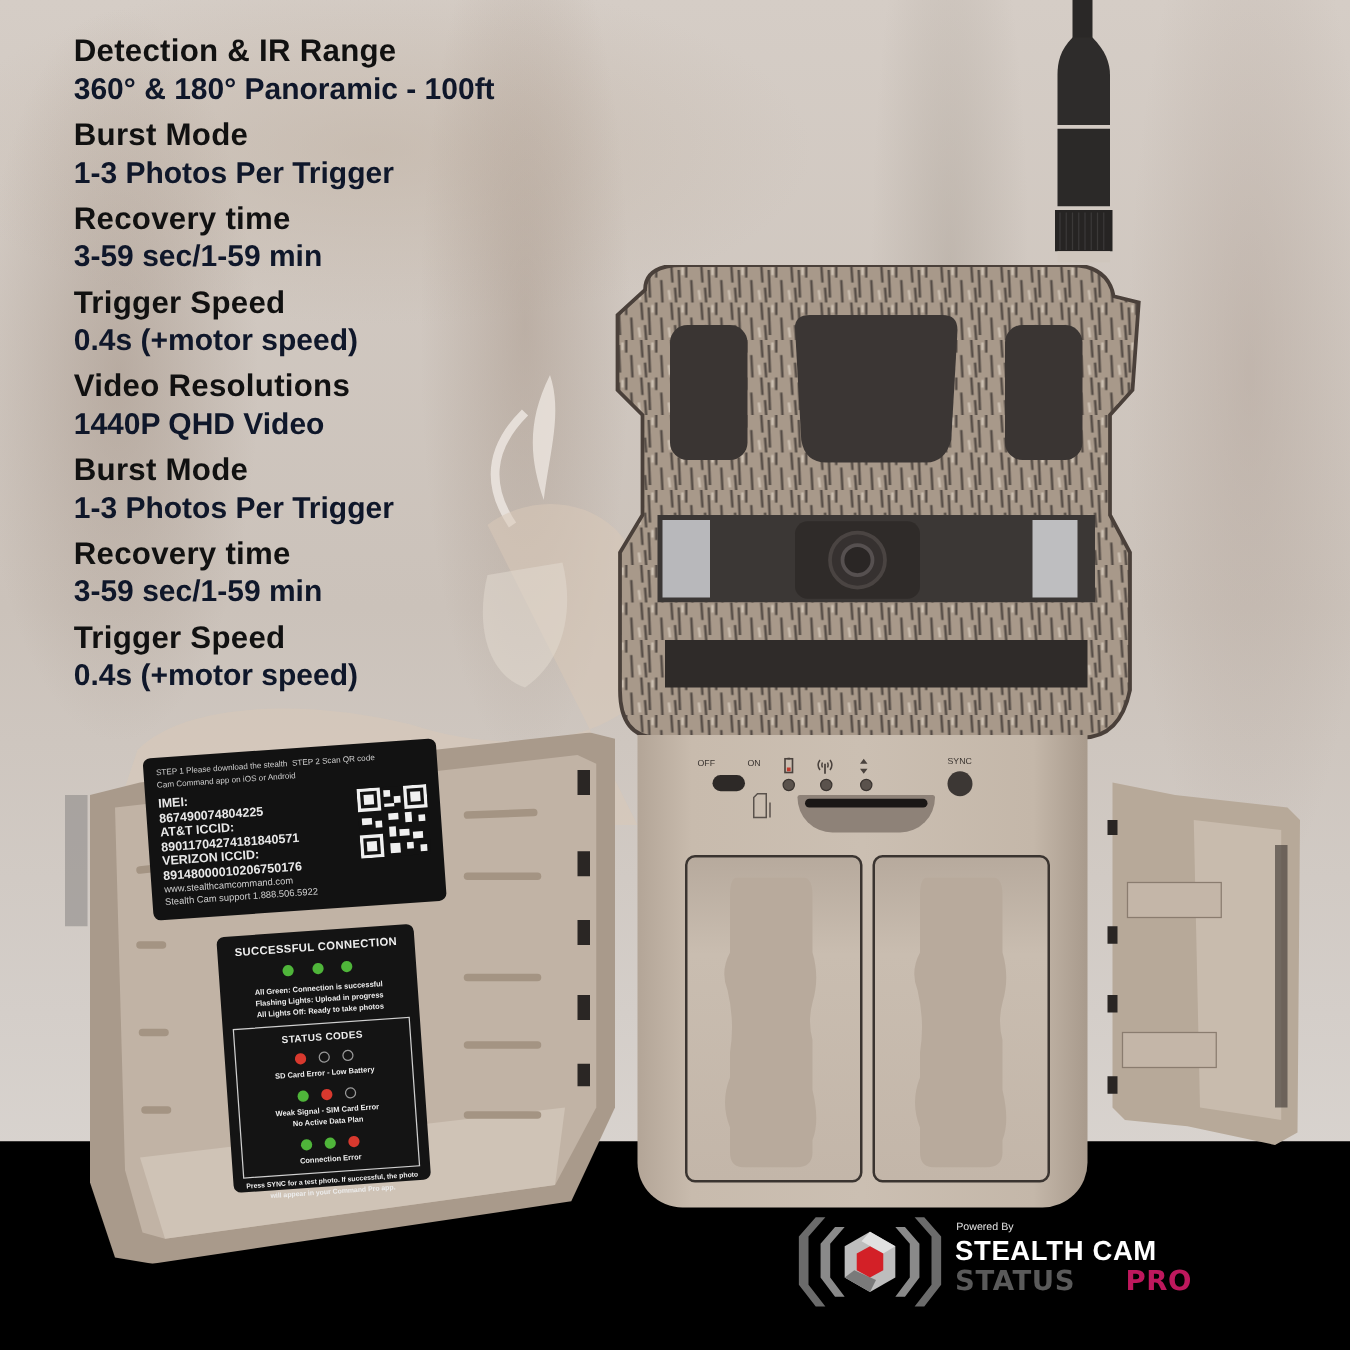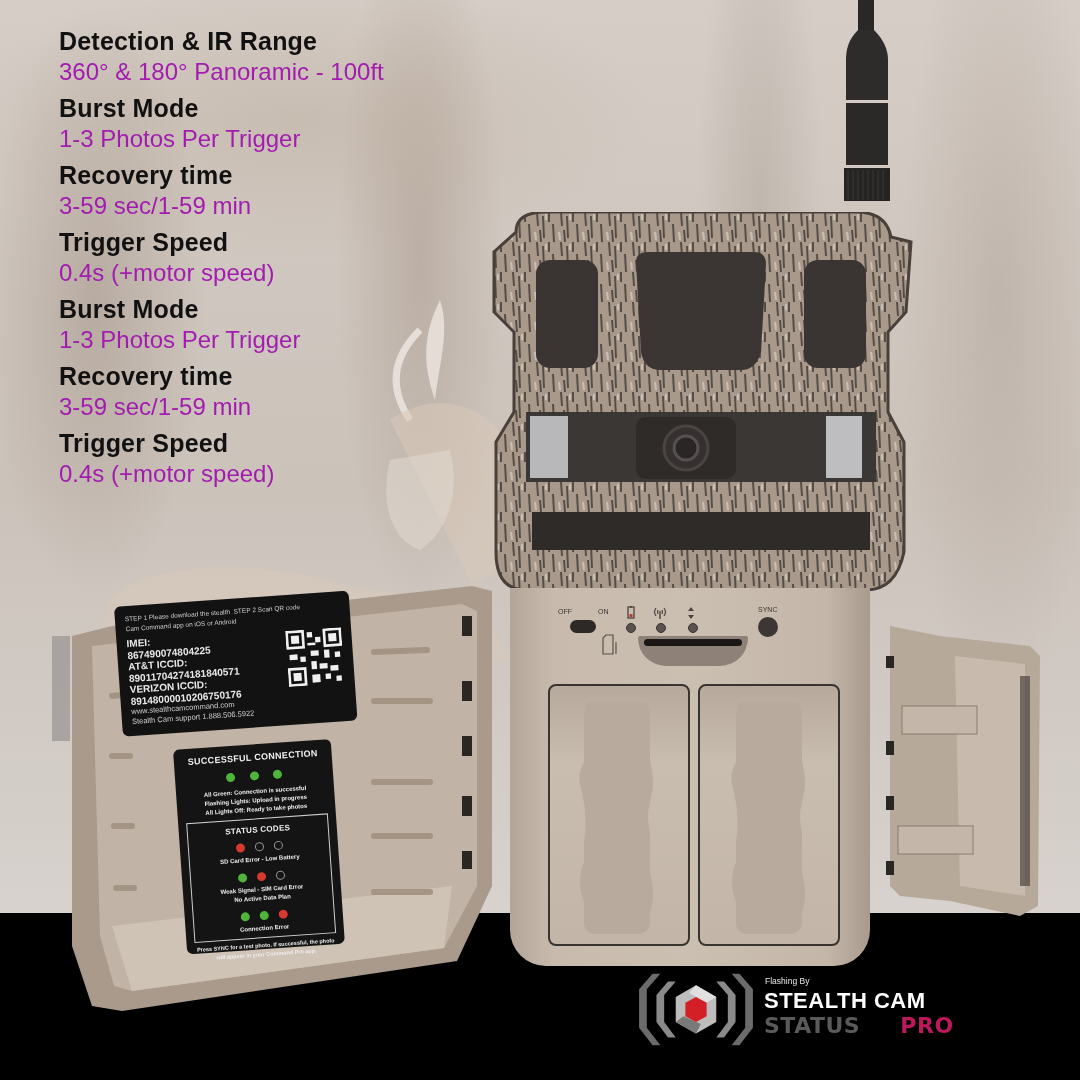--- a/index.html
+++ b/index.html
@@ -10,21 +10,21 @@
       radial-gradient(ellipse 120px 500px at 420px 260px, rgba(150,130,115,.35), transparent 70%),
       radial-gradient(ellipse 90px 520px at 760px 220px, rgba(170,160,150,.45), transparent 70%),
       radial-gradient(ellipse 140px 600px at 1000px 300px, rgba(175,160,150,.45), transparent 70%),
       radial-gradient(ellipse 500px 200px at 300px 120px, rgba(190,175,160,.5), transparent 70%),
       linear-gradient(180deg,#d5cdc6 0%,#cbc2ba 45%,#d4cec9 75%,#dedad6 100%);}
   .deer{position:absolute;left:90px;top:300px;width:520px;height:360px;}
   .band{position:absolute;left:0;top:913px;width:1080px;height:167px;background:#000;}
   .specs{position:absolute;left:42px;top:26px;width:420px;margin-left:17px;}
   .spec{margin:0 0 6px 0;}
   .spec .t{font-weight:bold;font-size:25px;color:#111;line-height:30px;letter-spacing:.2px;}
-  .spec .v{font-size:24px;color:#a21caf;line-height:31px;}
+  .spec .v{font-size:24px;color:#0f172a;line-height:31px;font-weight:bold;}
   .abs{position:absolute;}
   
   .antenna{left:838px;top:0;width:58px;height:210px;}
   .head{left:486px;top:212px;width:430px;height:380px;}
   .body{left:510px;top:588px;width:360px;height:378px;border-radius:0 0 36px 36px;
     background:linear-gradient(90deg,#b3a597 0%,#c8bbad 12%,#cbbfb2 50%,#c4b7a9 88%,#a89a8c 100%);}
   .panel{left:530px;top:596px;width:320px;height:70px;}
   .bay{border-radius:8px;border:2px solid #3a3430;background:linear-gradient(180deg,#b7aa9d,#c9bdb0 30%,#c3b6a9);}
   .leftdoor{left:52px;top:586px;width:440px;height:425px;}
   .rightdoor{left:880px;top:616px;width:170px;height:300px;}
@@ -70,20 +70,24 @@
       <div class="t">Burst Mode</div>
       <div class="v">1-3 Photos Per Trigger</div>
     </div>
   <div class="spec">
       <div class="t">Recovery time</div>
       <div class="v">3-59 sec/1-59 min</div>
     </div>
   <div class="spec">
       <div class="t">Trigger Speed</div>
       <div class="v">0.4s (+motor speed)</div>
+    </div>
+  <div class="spec">
+      <div class="t">Video Resolutions</div>
+      <div class="v">1440P QHD Video</div>
     </div>
   <div class="spec">
       <div class="t">Burst Mode</div>
       <div class="v">1-3 Photos Per Trigger</div>
     </div>
   <div class="spec">
       <div class="t">Recovery time</div>
       <div class="v">3-59 sec/1-59 min</div>
     </div>
   <div class="spec">
@@ -291,15 +295,15 @@
 <svg class="abs logo-icon" viewBox="0 0 130 85">
   <path d="M20 6 L6 22 L6 62 L20 80 L28 80 L14 62 L14 22 L28 6Z" fill="#6b6b6b"></path>
   <path d="M36 14 L24 28 L24 56 L36 72 L44 72 L32 56 L32 28 L44 14Z" fill="#8a8a8a"></path>
   <path d="M110 6 L124 22 L124 62 L110 80 L102 80 L116 62 L116 22 L102 6Z" fill="#6b6b6b"></path>
   <path d="M94 14 L106 28 L106 56 L94 72 L86 72 L98 56 L98 28 L86 14Z" fill="#8a8a8a"></path>
   <polygon points="65,18 86,30 86,56 65,68 44,56 44,30" fill="#bdbdbd"></polygon>
   <polygon points="65,18 86,30 76,36 58,26" fill="#e0e0e0"></polygon>
   <polygon points="44,56 65,68 70,58 52,50" fill="#7a7a7a"></polygon>
   <polygon points="65,30 76,36 76,50 65,56 54,50 54,36" fill="#d32027"></polygon>
 </svg>
-<div class="abs powered">Flashing By</div>
+<div class="abs powered">Powered By</div>
 <div class="abs brand1">STEALTH CAM</div>
 <div class="abs brand2"><span>STATUS</span> <span class="pro">PRO</span></div>
 
 </body></html>

